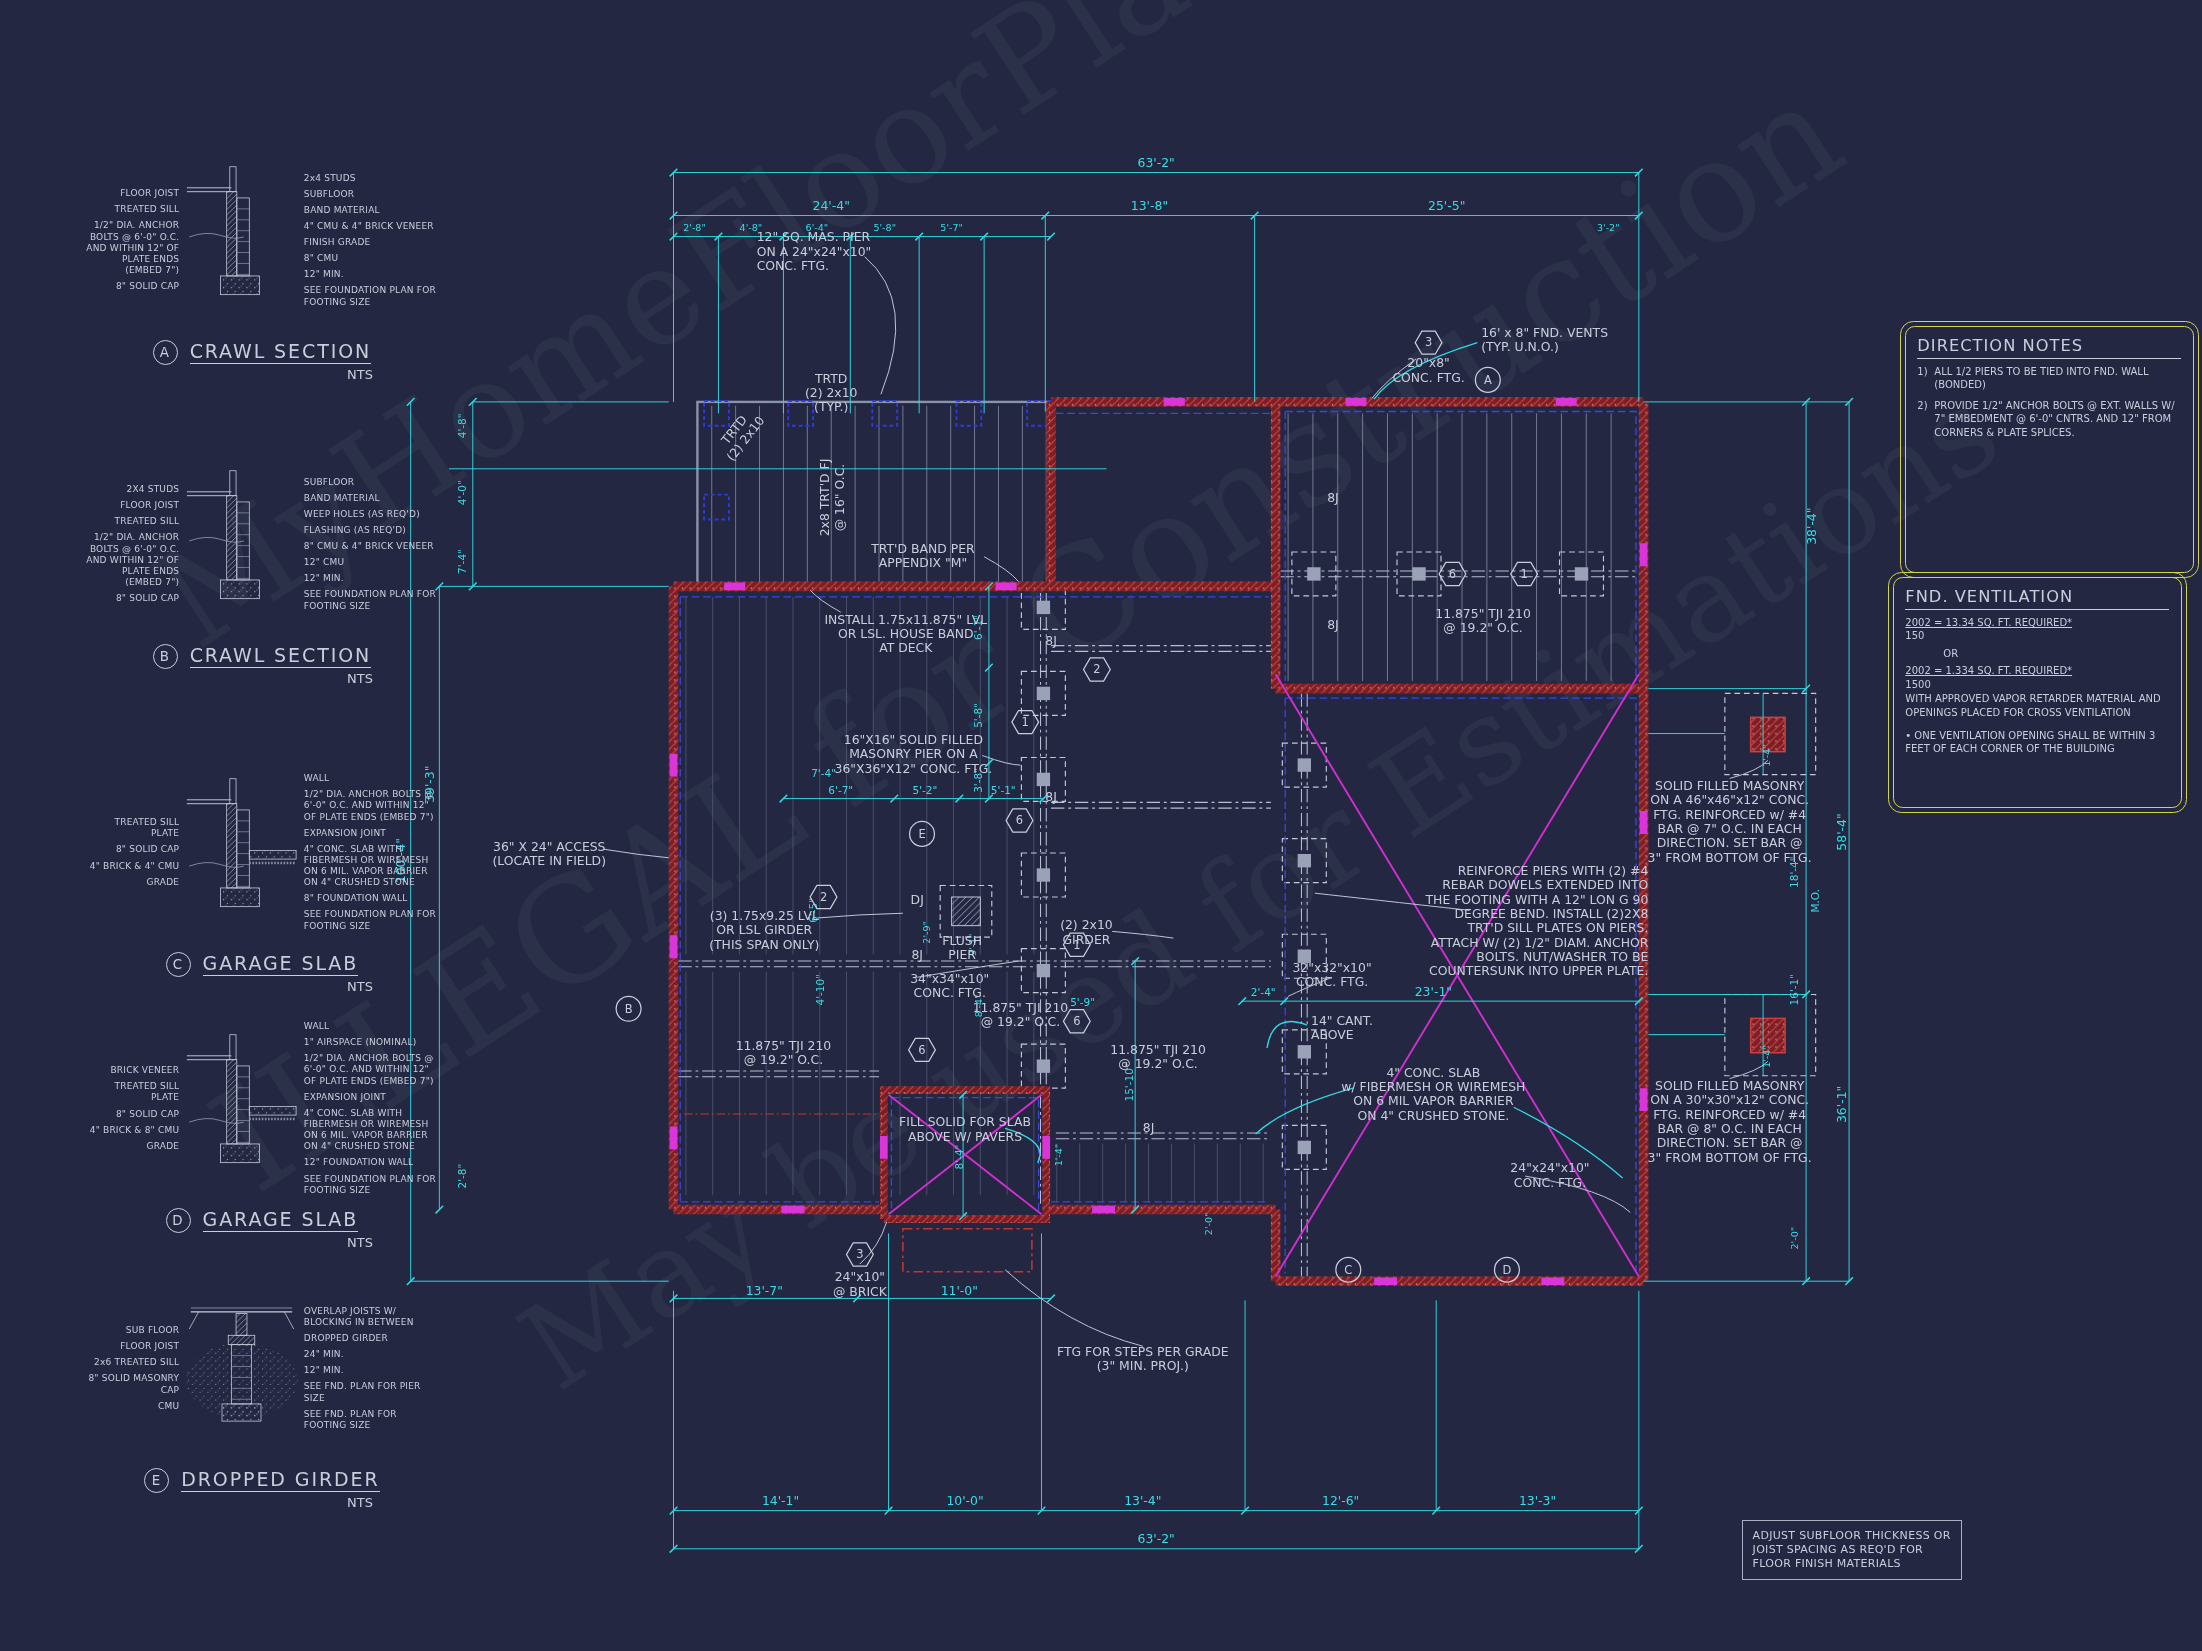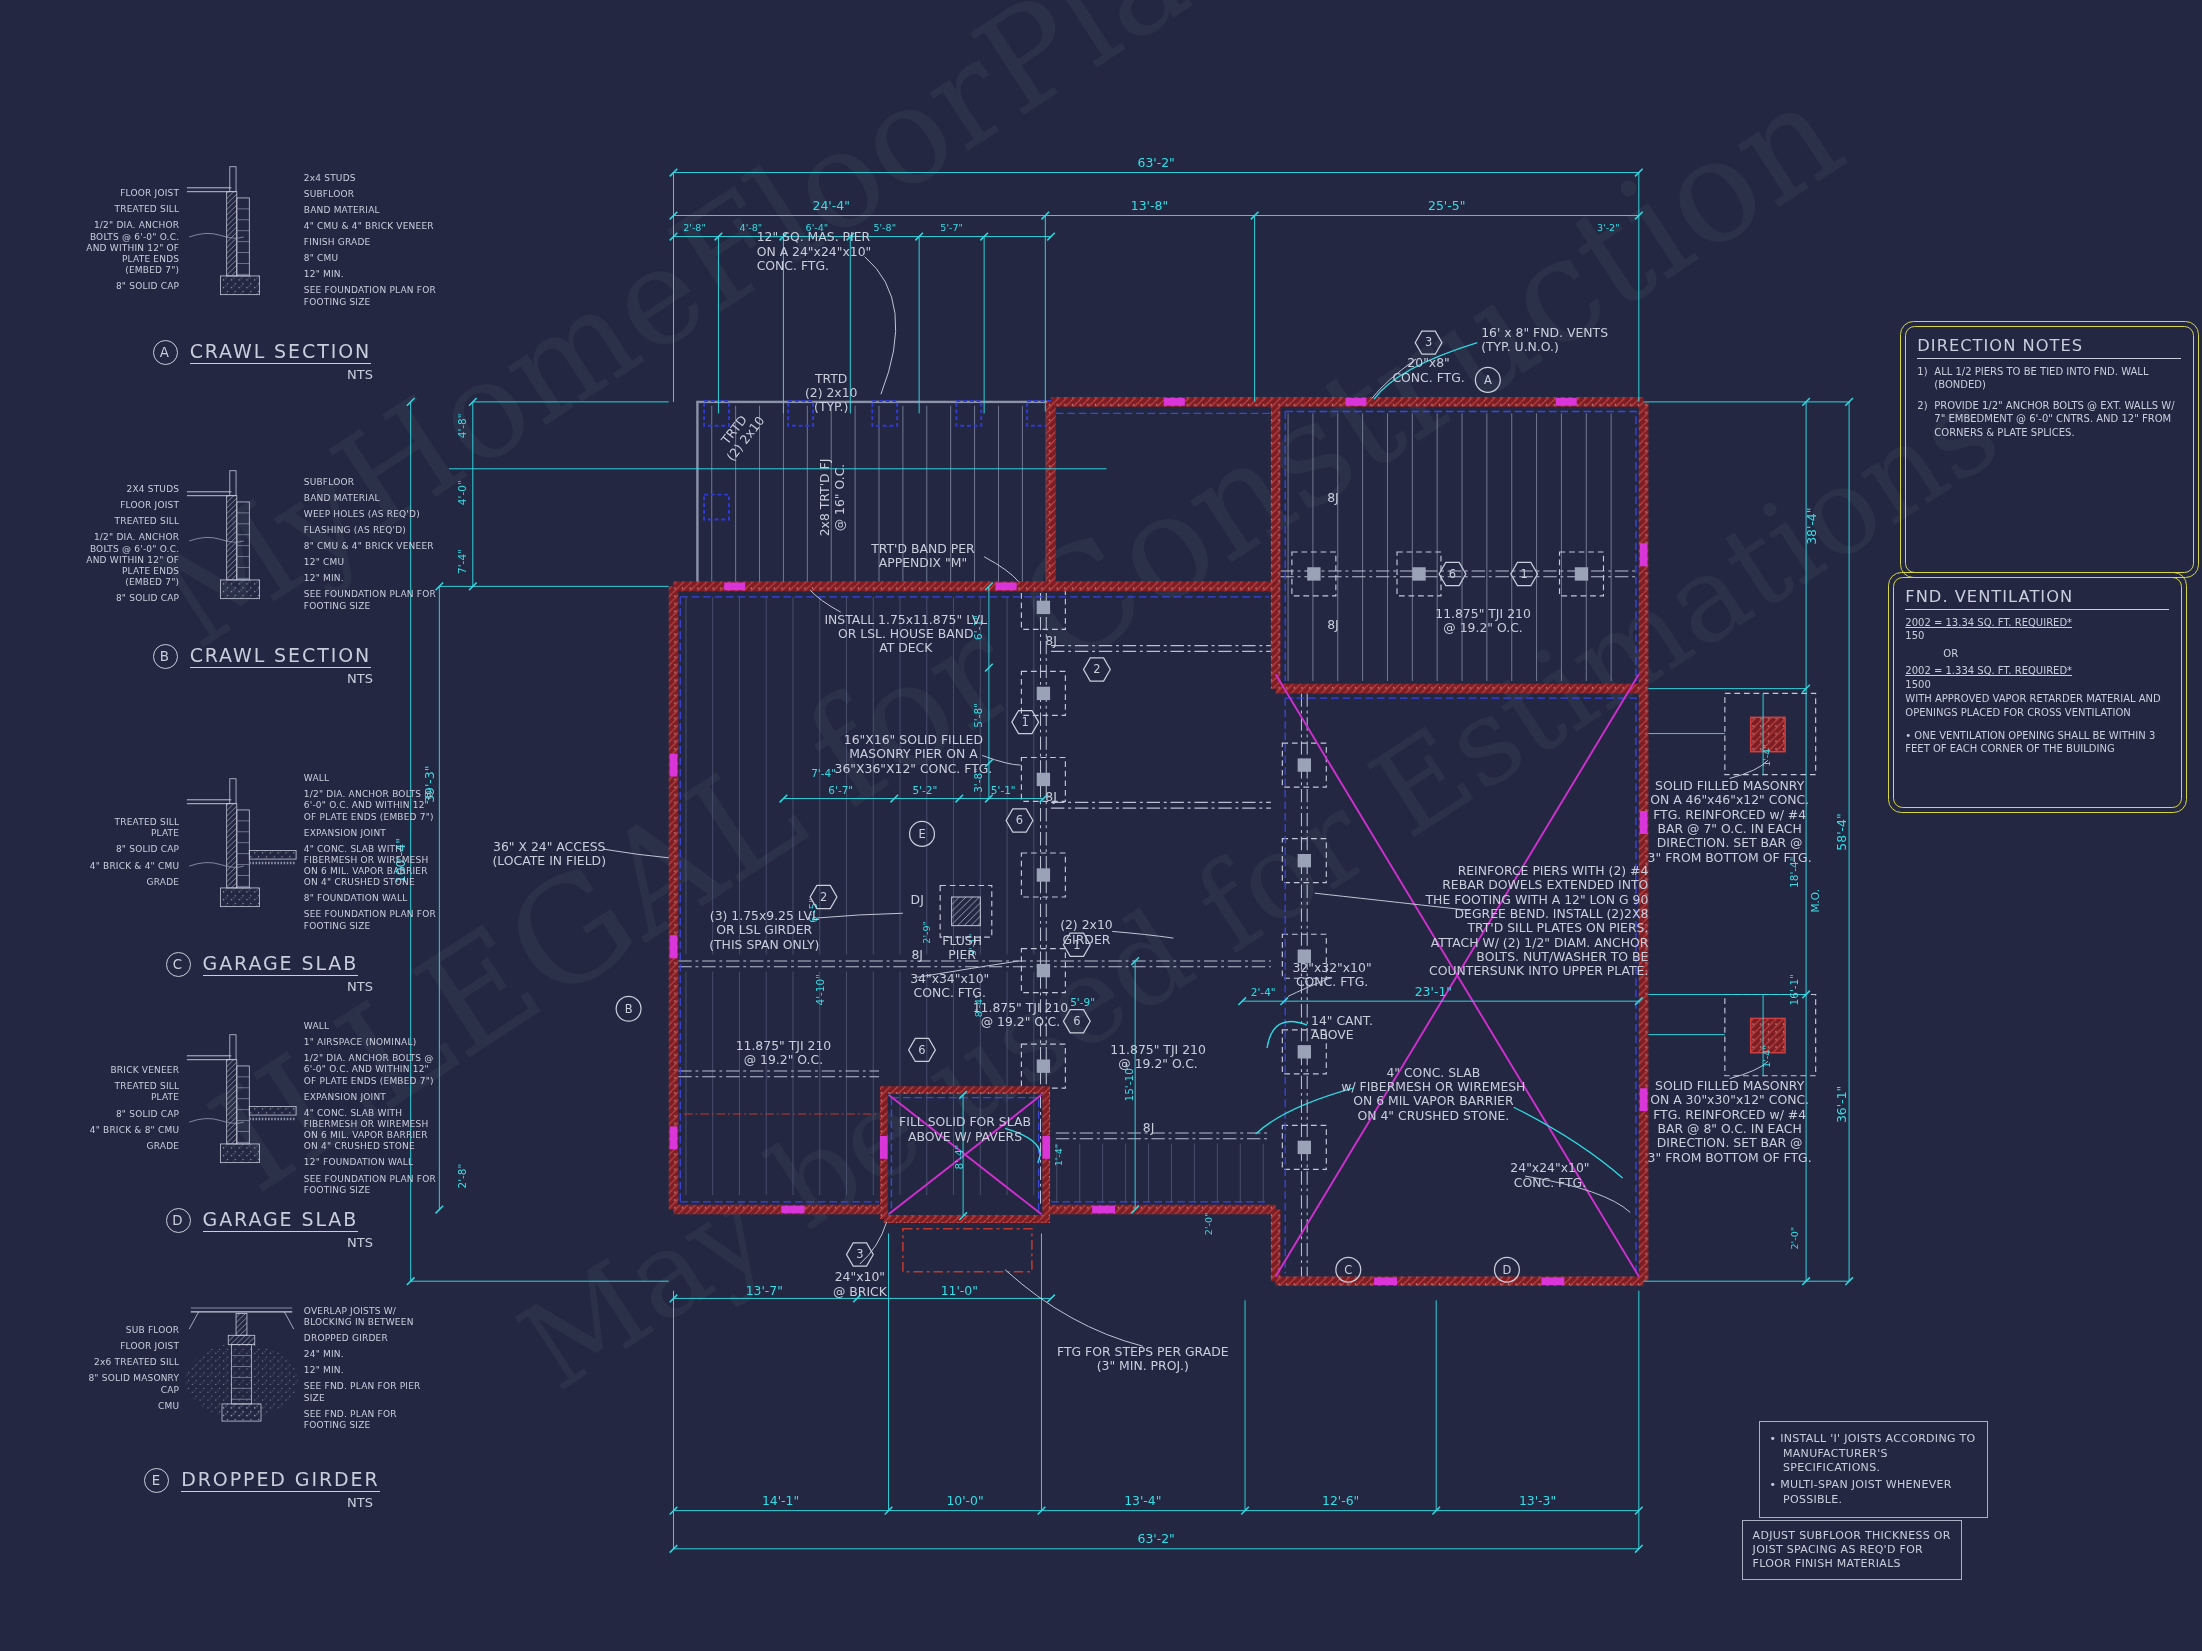--- a/index.html
+++ b/index.html
@@ -599,25 +599,19 @@
           <div class="top">2002 = 1.334 SQ. FT. REQUIRED*</div>
           <div>1500</div>
         </div>
         <p style="margin-top:1px;">WITH APPROVED VAPOR RETARDER MATERIAL AND OPENINGS PLACED FOR CROSS VENTILATION</p>
         <p style="margin-top:9.6px;">• ONE VENTILATION OPENING SHALL BE WITHIN 3 FEET OF EACH CORNER OF THE BUILDING</p>
       </div>
     </div>
   </div>
 
 
-  <div class="graybox" style="left:1759px;top:1421px;width:208px;">
-    <ul id="joist-notes">
-        <li>•  INSTALL 'I' JOISTS ACCORDING TO MANUFACTURER'S SPECIFICATIONS.</li>
-        <li>•  MULTI-SPAN JOIST WHENEVER POSSIBLE.</li>
-      </ul>
-  </div>
 
   <div class="graybox" style="left:1742px;top:1520px;width:199px;">
     <span>ADJUST SUBFLOOR THICKNESS OR JOIST SPACING AS REQ'D FOR FLOOR FINISH MATERIALS</span>
   </div>
 
 </div>
 
 
 </body></html>

